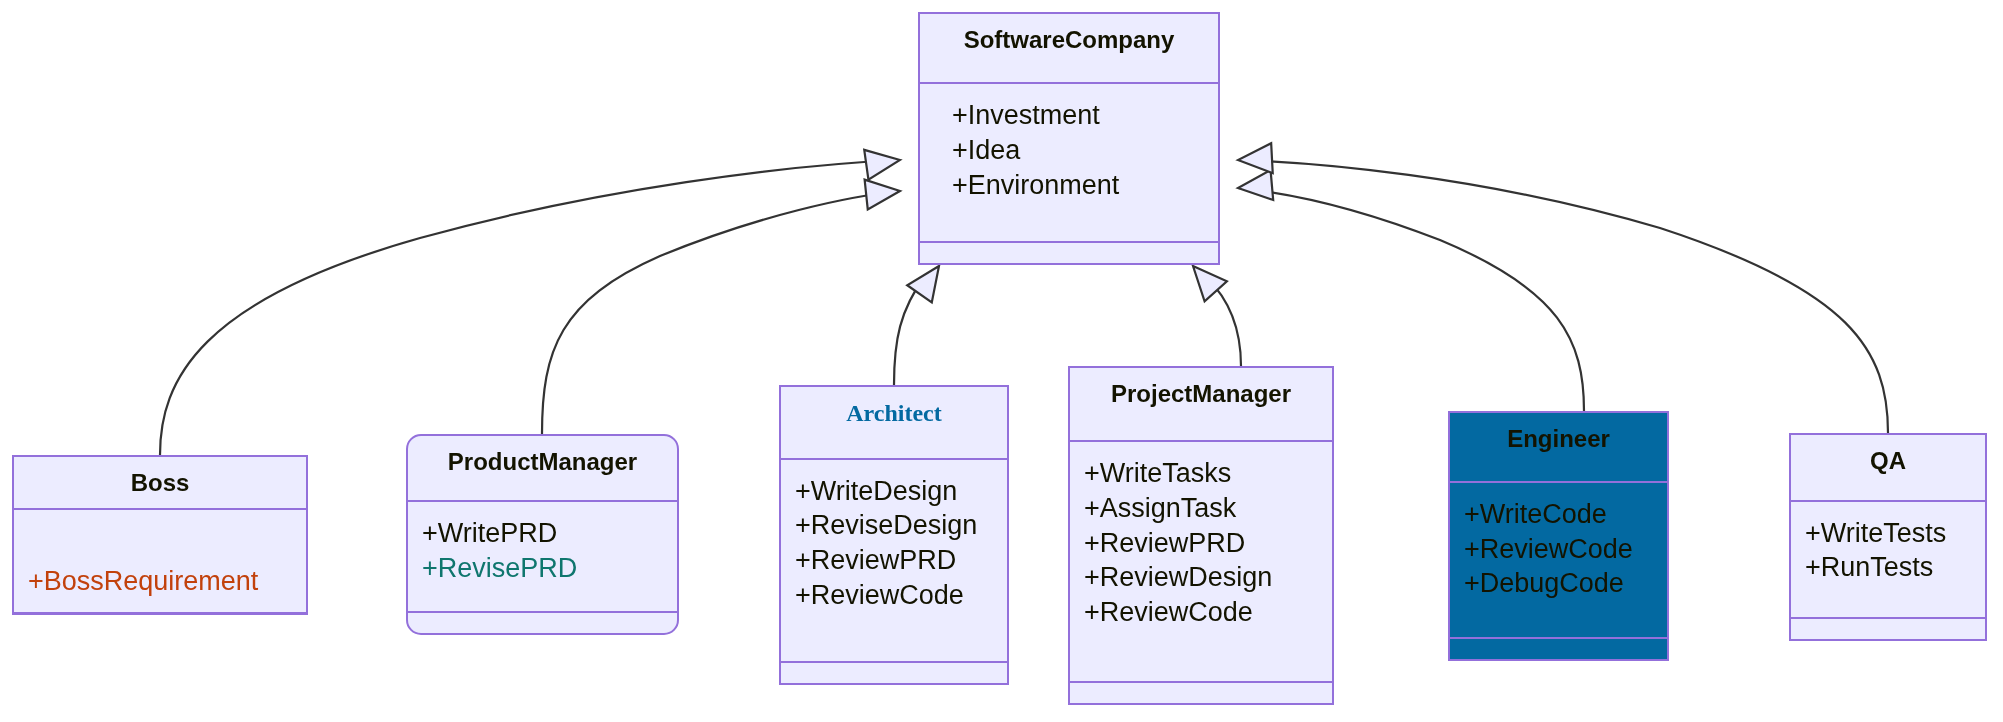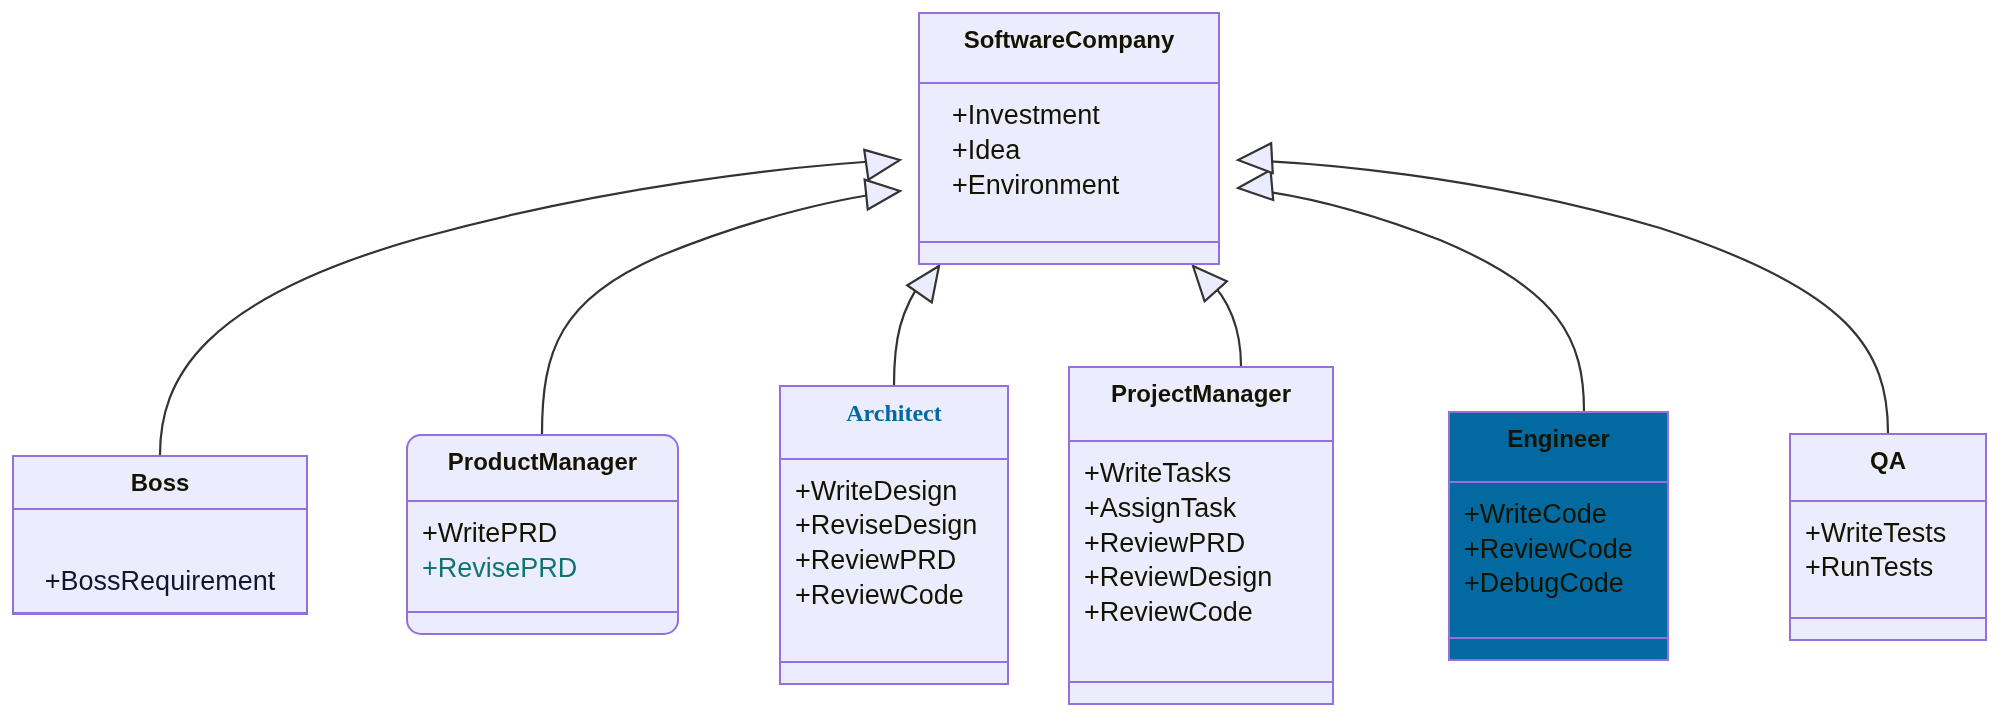--- a/index.html
+++ b/index.html
@@ -98,21 +98,21 @@
         <div class="uml-attrs" style="height: 175px; border-bottom-color: rgb(147, 112, 219); padding-left: 32px;">
           <div class="uml-attr" style="color: rgb(19, 19, 0);">+Investment</div>
           <div class="uml-attr" style="color: rgb(19, 19, 0);">+Idea</div>
           <div class="uml-attr" style="color: rgb(19, 19, 0);">+Environment</div>
         </div>
         <div class="uml-methods"></div>
       </div>
       <div class="uml-class" style="left: 12px; top: 455px; width: 296px; height: 160px; background: rgb(236, 236, 255); border-color: rgb(147, 112, 219); gap: 40px;">
         <div class="uml-title" style="height: 56px; border-bottom-color: rgb(147, 112, 219); color: rgb(19, 19, 0);">Boss</div>
         <div class="uml-attrs" style="height: 82px; border-bottom-color: rgb(147, 112, 219);">
-          <div class="uml-attr" style="color: #0f172a; text-align: center;">+BossRequirement</div>
+          <div class="uml-attr" style="color: #c2410c;">+BossRequirement</div>
         </div>
         <div class="uml-methods"></div>
       </div>
       <div class="uml-class" style="left: 406px; top: 434px; width: 273px; height: 201px; background: rgb(236, 236, 255); border-color: rgb(147, 112, 219); border-radius: 15px;">
         <div class="uml-title" style="height: 56px; border-bottom-color: rgb(147, 112, 219); color: rgb(19, 19, 0);">ProductManager</div>
         <div class="uml-attrs" style="height: 123px; border-bottom-color: rgb(147, 112, 219);">
           <div class="uml-attr" style="color: rgb(19, 19, 0);">+WritePRD</div>
           <div class="uml-attr" style="color: #0f766e;">+RevisePRD</div>
         </div>
         <div class="uml-methods"></div>

